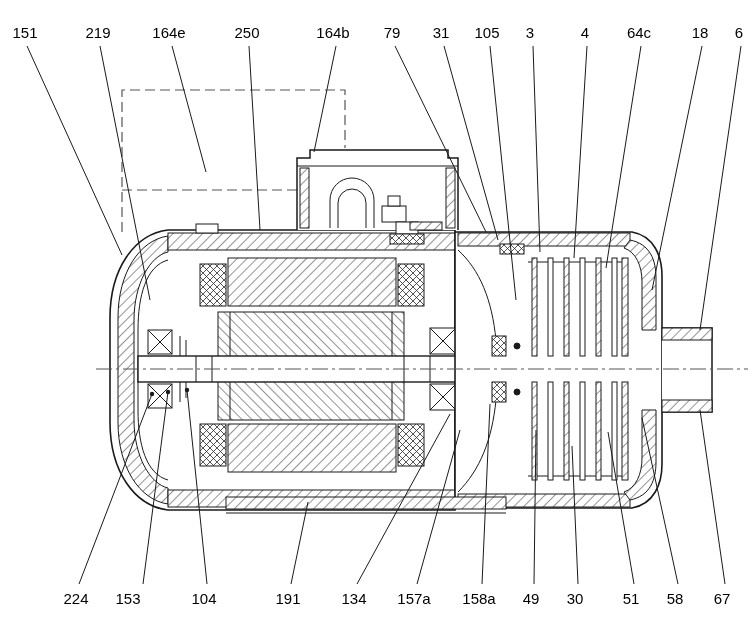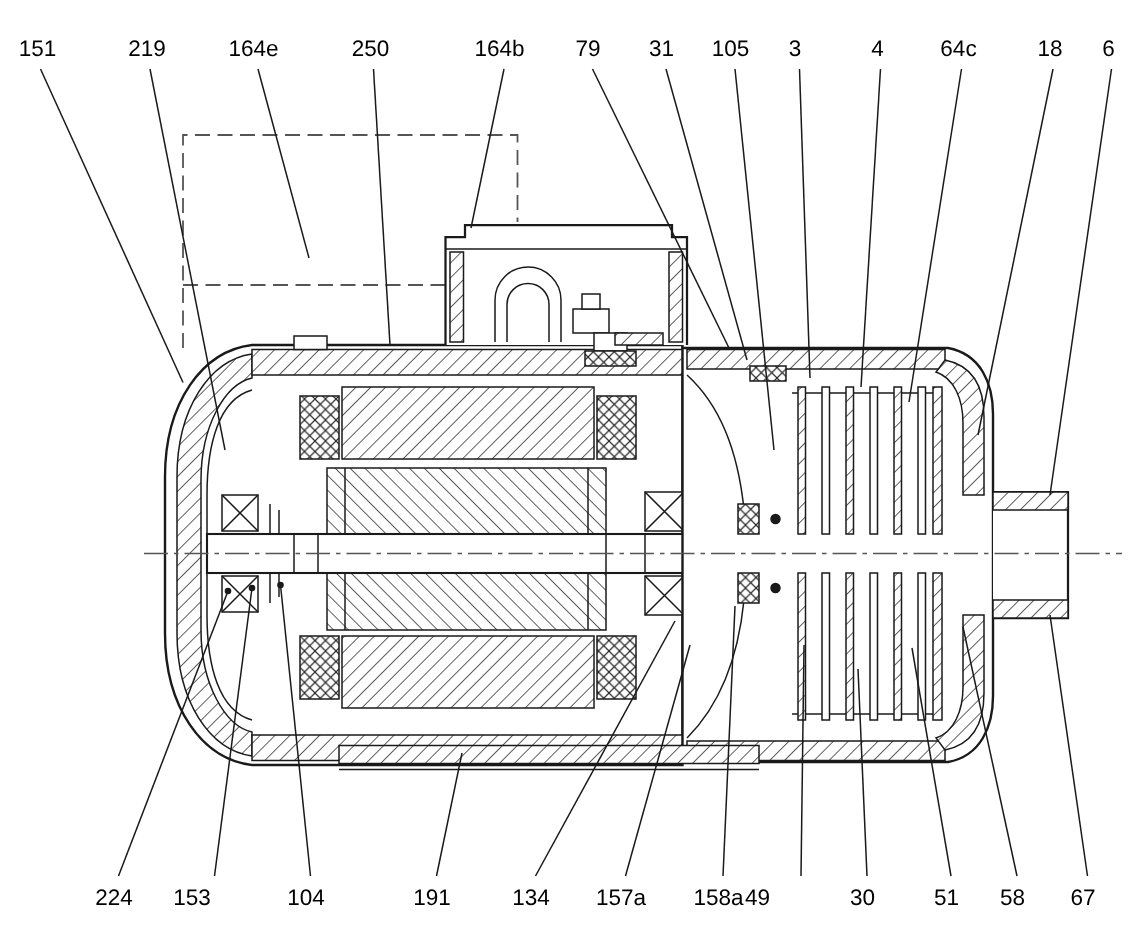--- a/index.html
+++ b/index.html
@@ -199,19 +199,19 @@
     <span class="part-label" style="left:700px;top:24px">18</span>
     <span class="part-label" style="left:739px;top:24px">6</span>
 
     <span class="part-label" style="left:76px;top:590px">224</span>
     <span class="part-label" style="left:128px;top:590px">153</span>
     <span class="part-label" style="left:204px;top:590px">104</span>
     <span class="part-label" style="left:288px;top:590px">191</span>
     <span class="part-label" style="left:354px;top:590px">134</span>
     <span class="part-label" style="left:414px;top:590px">157a</span>
     <span class="part-label" style="left:479px;top:590px">158a</span>
-    <span class="part-label" style="left:505px;top:590px">49</span>
+    <span class="part-label" style="left:531px;top:590px">49</span>
     <span class="part-label" style="left:575px;top:590px">30</span>
     <span class="part-label" style="left:631px;top:590px">51</span>
     <span class="part-label" style="left:675px;top:590px">58</span>
     <span class="part-label" style="left:722px;top:590px">67</span>
   </div>
 </div>
 
 </body></html>

